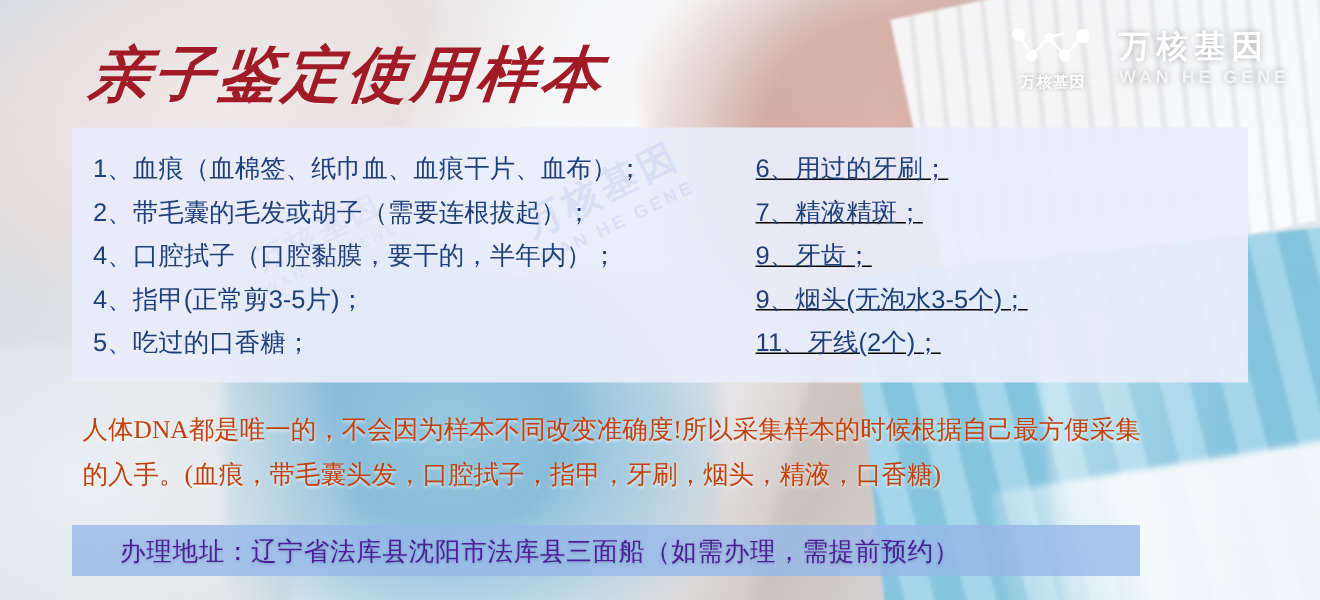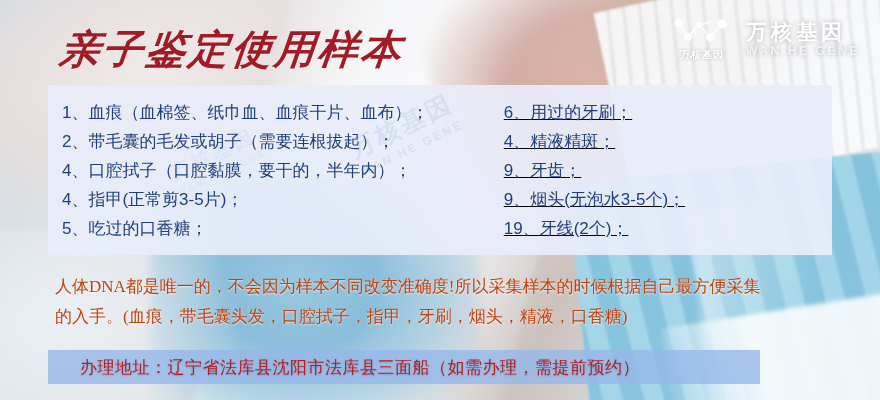--- a/index.html
+++ b/index.html
@@ -168,21 +168,21 @@
     text-shadow:0 1px 2px rgba(255,255,255,.75);
   }
 
   
   .addr{
     position:absolute;left:48px;top:350px;width:712px;height:34px;
     background:rgba(150,184,232,.80);
     display:flex;align-items:center;
   }
   .addr-text{
-    color:#b91c1c;font-size:17px;letter-spacing:.5px;
+    color:#4c1d95;font-size:17px;letter-spacing:.5px;
     padding-left:32px;white-space:nowrap;
     text-shadow:0 1px 2px rgba(60,90,140,.35);
   }
 </style>
 </head>
 <body>
 
 <div class="banner">
 
   <div class="bg">
@@ -244,24 +244,24 @@
     <div class="col col-left">
       <div class="item">1、血痕（血棉签、纸巾血、血痕干片、血布）；</div>
       <div class="item">2、带毛囊的毛发或胡子（需要连根拔起）；</div>
       <div class="item">4、口腔拭子（口腔黏膜，要干的，半年内）；</div>
       <div class="item">4、指甲(正常剪3-5片)；</div>
       <div class="item">5、吃过的口香糖；</div>
     </div>
 
     <div class="col col-right">
       <div class="item">6、用过的牙刷；</div>
-      <div class="item">4、精液精斑；</div>
+      <div class="item">7、精液精斑；</div>
       <div class="item">9、牙齿；</div>
       <div class="item">9、烟头(无泡水3-5个)；</div>
-      <div class="item">19、牙线(2个)；</div>
+      <div class="item">11、牙线(2个)；</div>
     </div>
   </div>
 
   <div class="para">
     <div>人体DNA都是唯一的，不会因为样本不同改变准确度!所以采集样本的时候根据自己最方便采集</div>
     <div>的入手。(血痕，带毛囊头发，口腔拭子，指甲，牙刷，烟头，精液，口香糖)</div>
   </div>
 
   <div class="addr">
     <div class="addr-text">办理地址：辽宁省法库县沈阳市法库县三面船（如需办理，需提前预约）</div>

